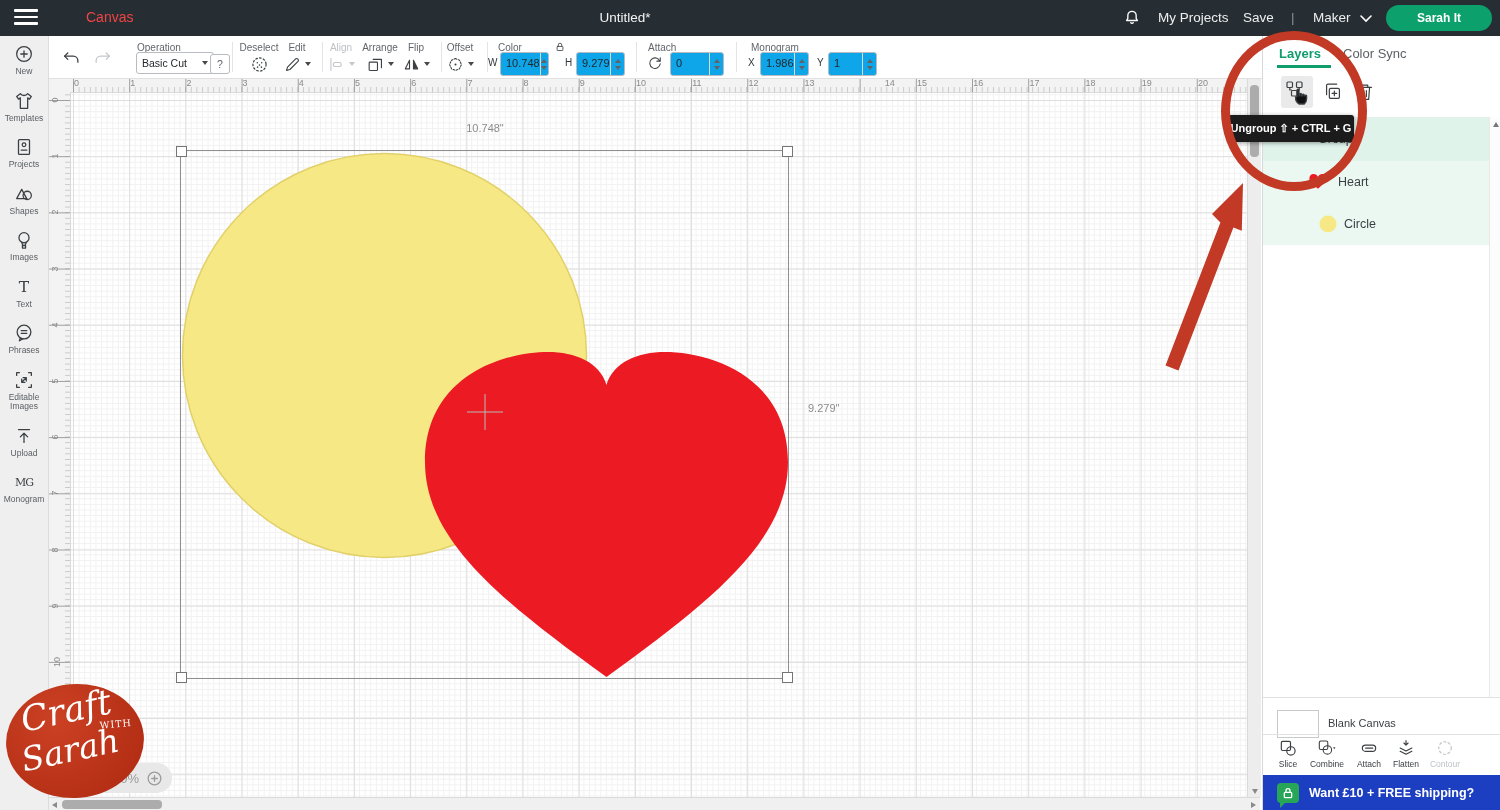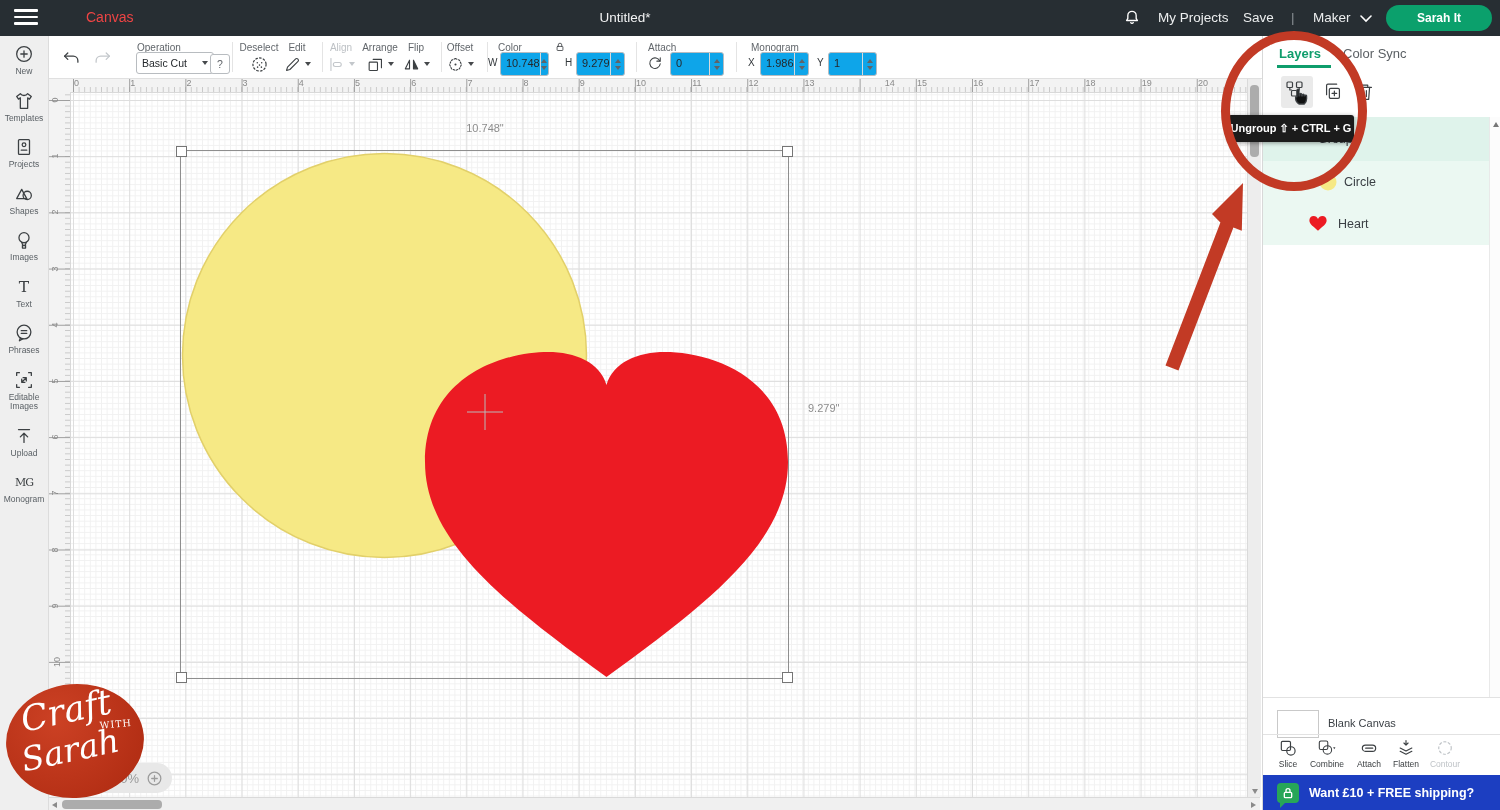--- a/index.html
+++ b/index.html
@@ -450,30 +450,30 @@
           <path d="M7 7l1 13h8l1-13"></path>
           <path d="M10.5 10.5v6.5M13.5 10.5v6.5"></path>
         </svg>
     </div>
 
     <div class="lay-list">
       <div class="lrow" style="height:44px;background:#DFF3EB">
         <span class="lname" style="left:55px">Group</span>
       </div>
       <div class="lrow" style="height:42px;background:#EBF8F2">
+        <svg style="position:absolute;left:46px;top:12px" width="18" height="17" viewBox="0 0 24 22">
+          <path d="M12 5 C11 2.5 8.8 1 6.3 1 C2.6 1 0.5 3.7 0.5 7 C0.5 12 6 15 12 20.5 C18 15 23.5 12 23.5 7 C23.5 3.7 21.4 1 17.7 1 C15.2 1 13 2.5 12 5 Z" fill="#EC1B23"></path>
+        </svg>
+        <span class="lname" style="left:75px">Heart</span>
+      </div>
+      <div class="lrow" style="height:42px;background:#EBF8F2">
         <svg style="position:absolute;left:56px;top:12px" width="18" height="18" viewBox="0 0 18 18">
           <circle cx="9" cy="9" r="8.5" fill="#F6E985"></circle>
         </svg>
         <span class="lname" style="left:81px">Circle</span>
-      </div>
-      <div class="lrow" style="height:42px;background:#EBF8F2">
-        <svg style="position:absolute;left:46px;top:12px" width="18" height="17" viewBox="0 0 24 22">
-          <path d="M12 5 C11 2.5 8.8 1 6.3 1 C2.6 1 0.5 3.7 0.5 7 C0.5 12 6 15 12 20.5 C18 15 23.5 12 23.5 7 C23.5 3.7 21.4 1 17.7 1 C15.2 1 13 2.5 12 5 Z" fill="#EC1B23"></path>
-        </svg>
-        <span class="lname" style="left:75px">Heart</span>
       </div>
     </div>
 
     <div class="pscroll">
       <div class="scr-ar" style="left:2.5px;top:5px;border-left:3.5px solid transparent;border-right:3.5px solid transparent;border-bottom:5px solid #777"></div>
     </div>
 
     <div class="pdiv" style="top:661px"></div>
 
     <div class="blankrow">

